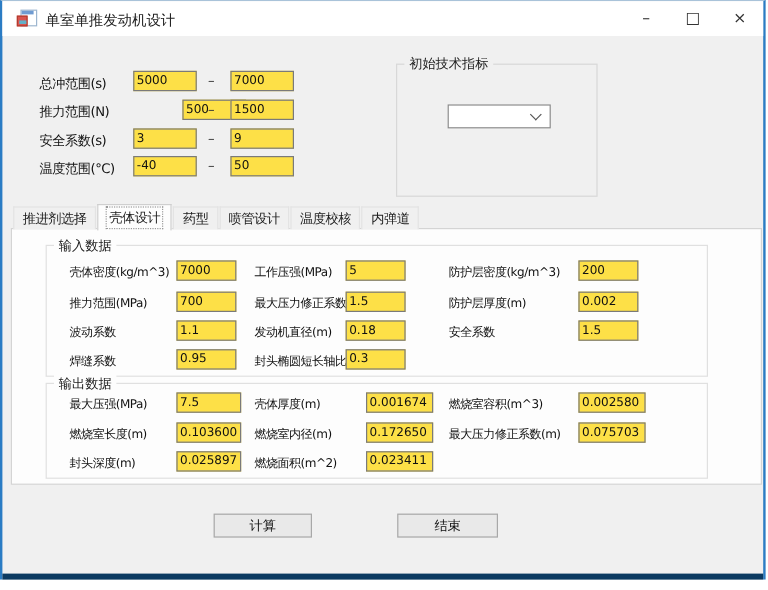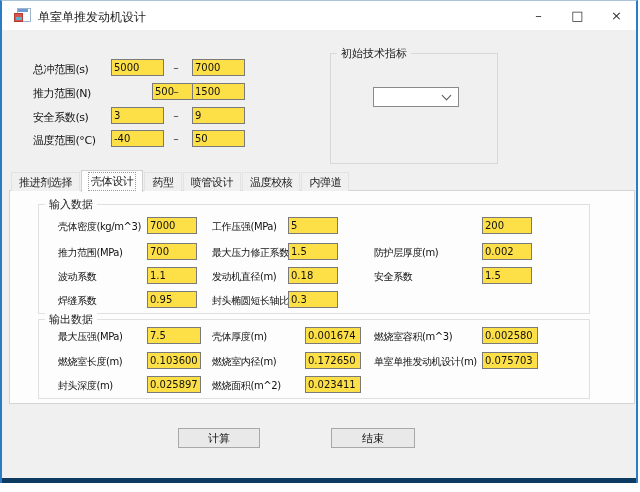--- a/index.html
+++ b/index.html
@@ -126,20 +126,21 @@
   <div class="tabpage"></div>
 
   <div class="grp" style="left:36px;top:203px;width:550px;height:108px;border-color:#e0e0e0;z-index:2;">
     <span class="grp-label on-white">输入数据</span>
   </div>
 
   <span class="fl" style="left:56px;top:219px;z-index:2;">壳体密度(kg/m^3)</span>
   <input class="inp" style="left: 145px; top: 216px; width: 44px; z-index: 2;" value="7000">
   <span class="fl" style="left:210px;top:219px;z-index:2;">工作压强(MPa)</span>
   <input class="inp" style="left: 286px; top: 216px; width: 44px; z-index: 2;" value="5">
+  <span class="fl" style="left:372px;top:219px;z-index:2;">防护层密度(kg/m^3)</span>
   <input class="inp" style="left: 480px; top: 216px; width: 44px; z-index: 2;" value="200">
 
   <span class="fl" style="left:56px;top:245px;z-index:2;">推力范围(MPa)</span>
   <input class="inp" style="left: 145px; top: 242px; width: 44px; z-index: 2;" value="700">
   <span class="fl" style="left:210px;top:245px;z-index:2;">最大压力修正系数</span>
   <input class="inp" style="left: 286px; top: 242px; width: 44px; z-index: 2;" value="1.5">
   <span class="fl" style="left:372px;top:245px;z-index:2;">防护层厚度(m)</span>
   <input class="inp" style="left: 480px; top: 242px; width: 44px; z-index: 2;" value="0.002">
 
   <span class="fl" style="left:56px;top:269px;z-index:2;">波动系数</span>
@@ -162,21 +163,21 @@
   <input class="inp" style="left: 145px; top: 326px; width: 48px; z-index: 2;" value="7.5">
   <span class="fl" style="left:210px;top:329px;z-index:2;">壳体厚度(m)</span>
   <input class="inp" style="left: 303px; top: 326px; width: 50px; z-index: 2;" value="0.001674">
   <span class="fl" style="left:372px;top:329px;z-index:2;">燃烧室容积(m^3)</span>
   <input class="inp" style="left: 480px; top: 326px; width: 50px; z-index: 2;" value="0.002580">
 
   <span class="fl" style="left:56px;top:354px;z-index:2;">燃烧室长度(m)</span>
   <input class="inp" style="left: 145px; top: 351px; width: 48px; z-index: 2;" value="0.103600">
   <span class="fl" style="left:210px;top:354px;z-index:2;">燃烧室内径(m)</span>
   <input class="inp" style="left: 303px; top: 351px; width: 50px; z-index: 2;" value="0.172650">
-  <span class="fl" style="left:372px;top:354px;z-index:2;">单室单推发动机设计(m)</span>
+  <span class="fl" style="left:372px;top:354px;z-index:2;">最大压力修正系数(m)</span>
   <input class="inp" style="left: 480px; top: 351px; width: 50px; z-index: 2;" value="0.075703">
 
   <span class="fl" style="left:56px;top:378px;z-index:2;">封头深度(m)</span>
   <input class="inp" style="left: 145px; top: 375px; width: 48px; z-index: 2;" value="0.025897">
   <span class="fl" style="left:210px;top:378px;z-index:2;">燃烧面积(m^2)</span>
   <input class="inp" style="left: 303px; top: 375px; width: 50px; z-index: 2;" value="0.023411">
 
   <button class="btn" style="left:176px;top:427px;width:82px;">计算</button>
   <button class="btn" style="left:329px;top:427px;width:84px;">结束</button>
 

